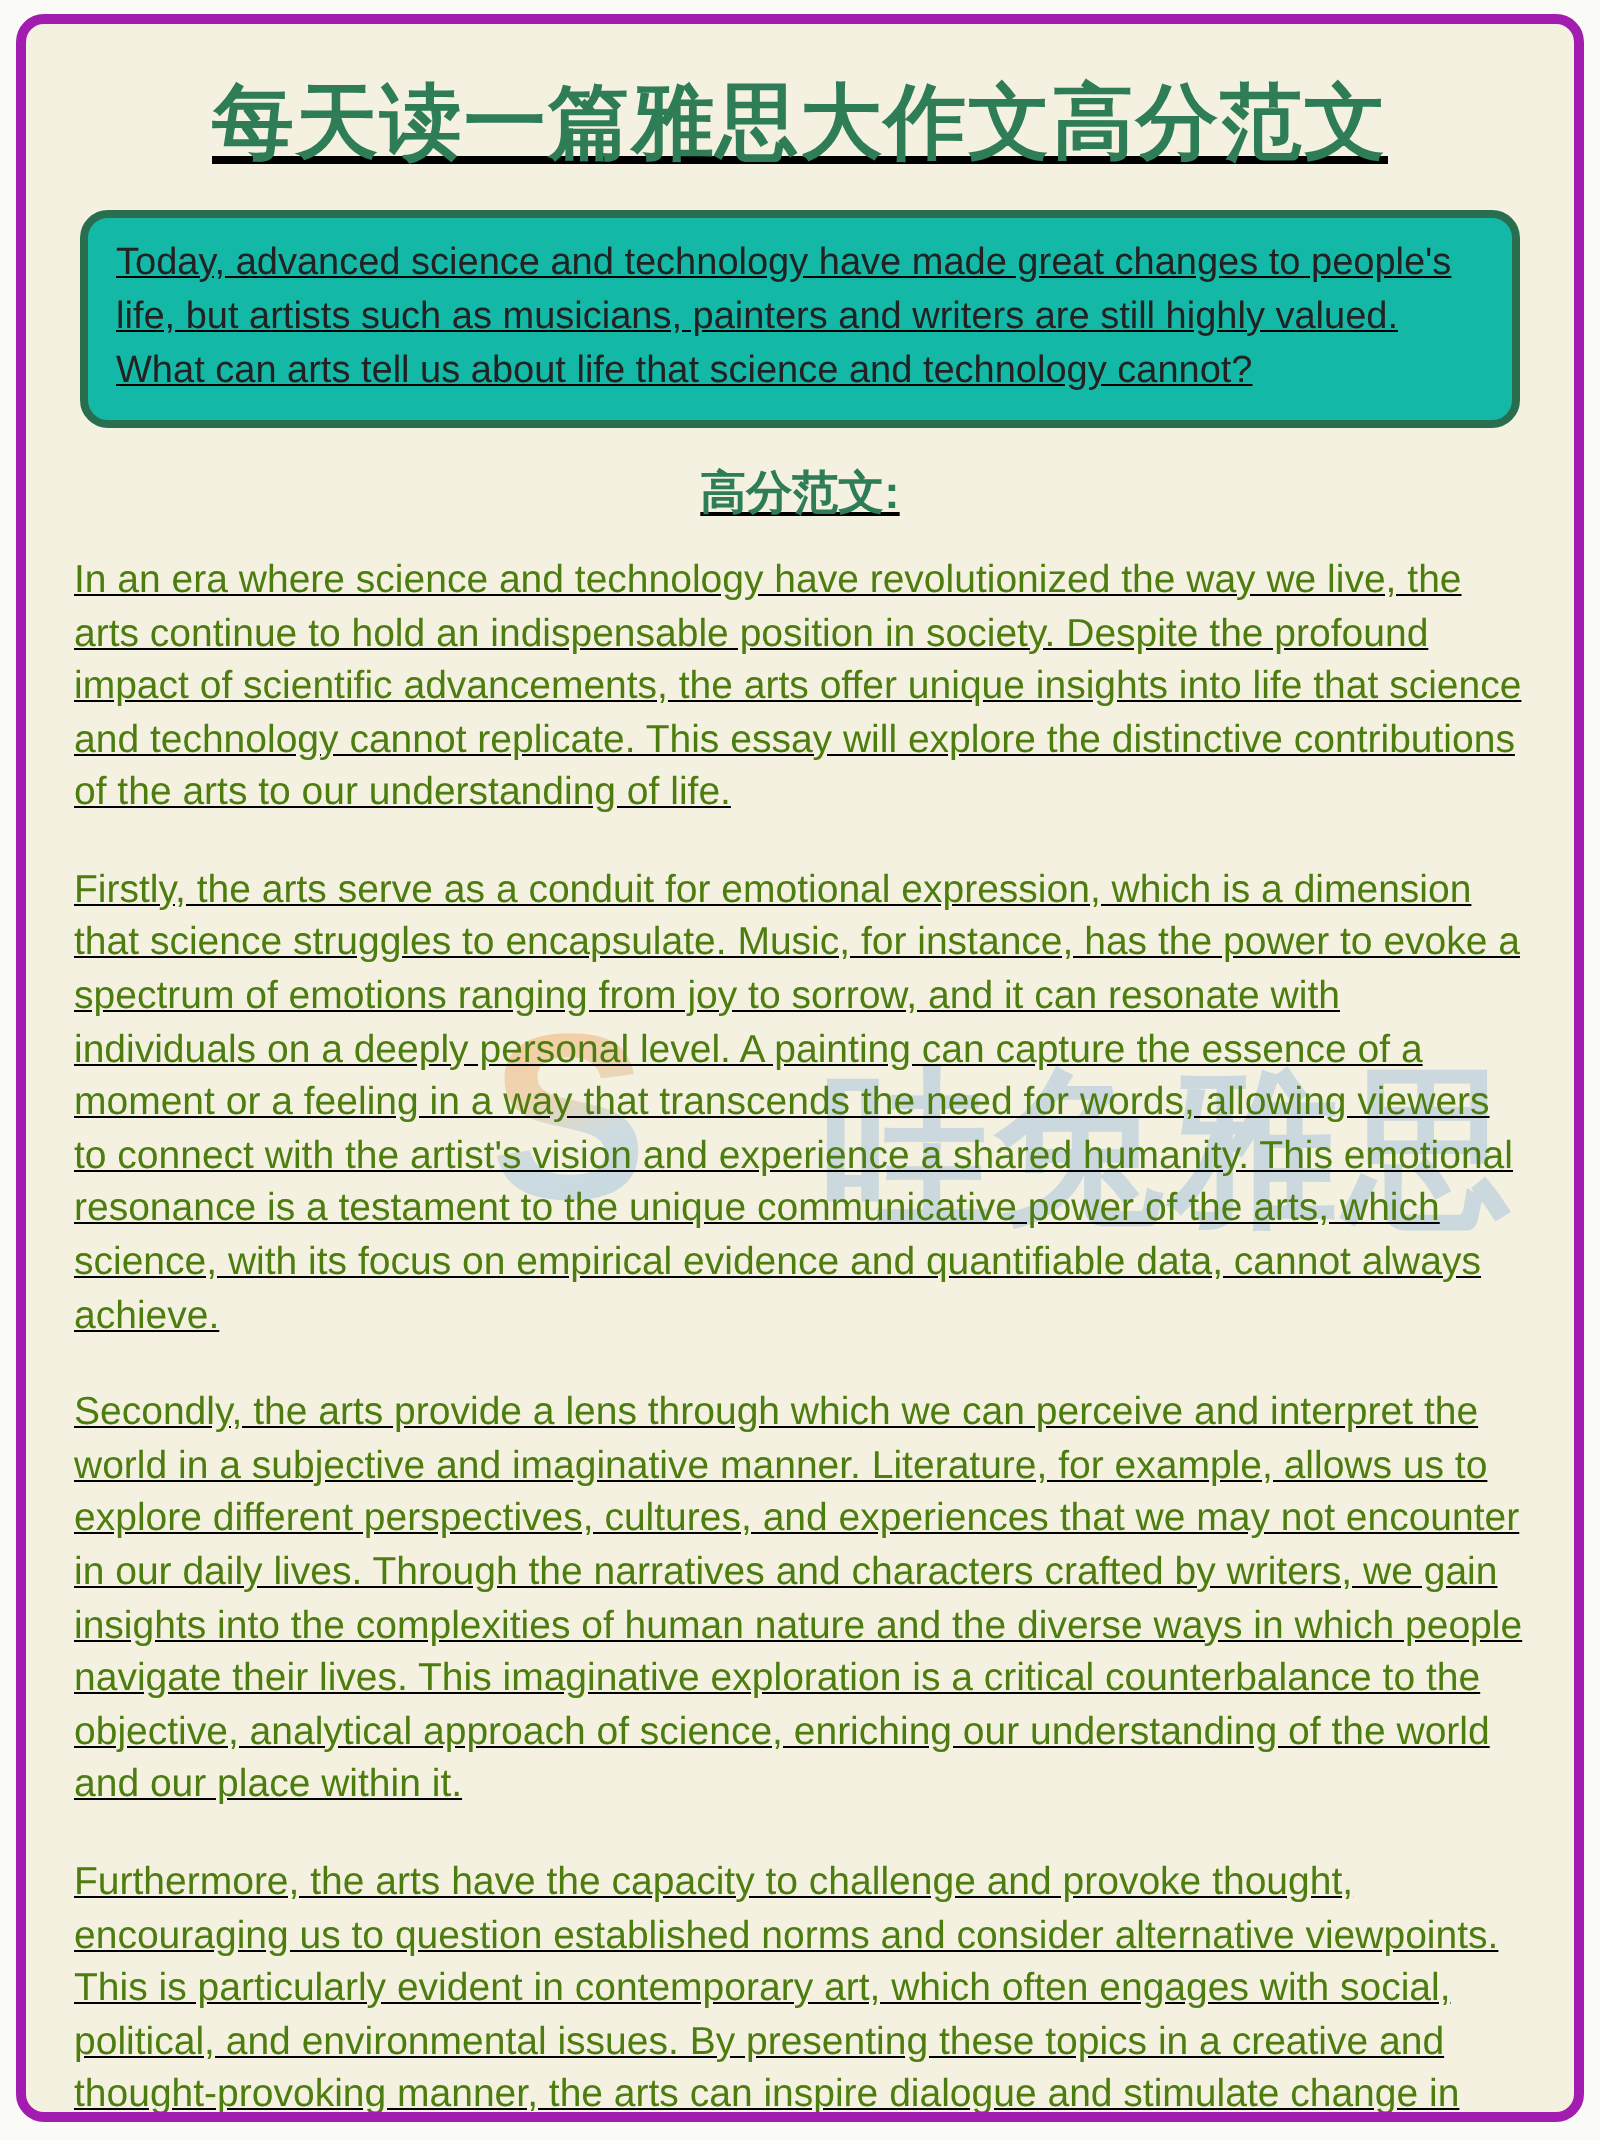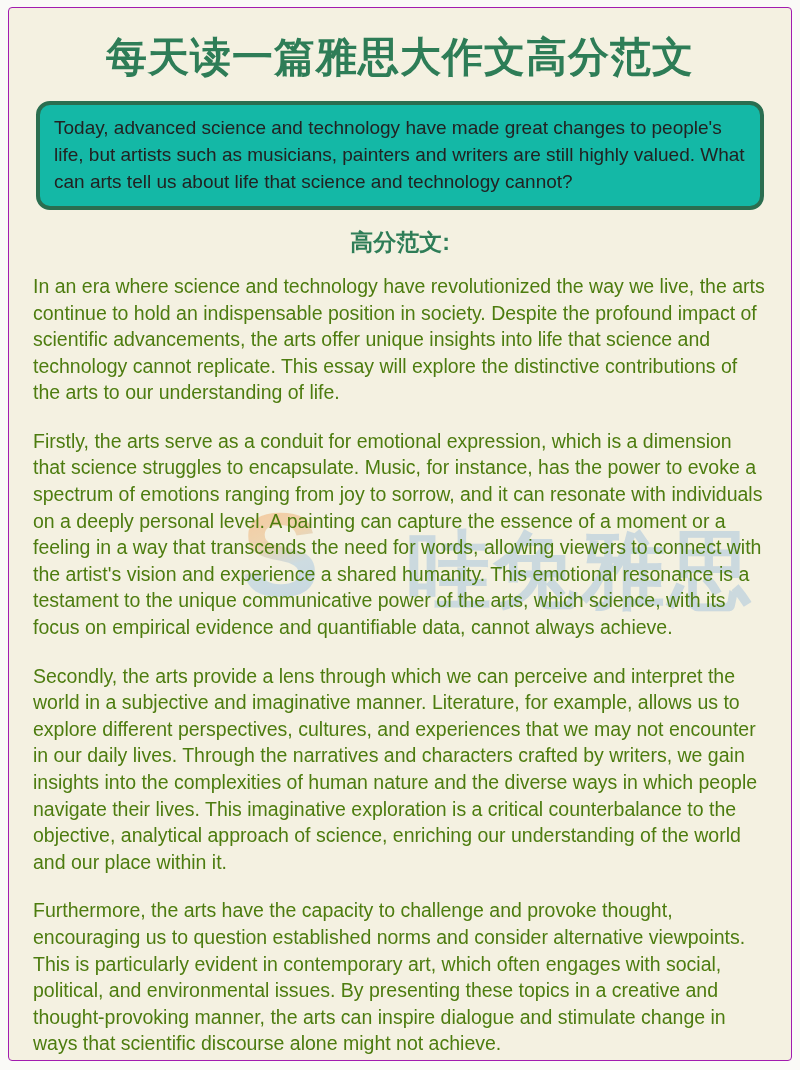--- a/index.html
+++ b/index.html
@@ -7,23 +7,24 @@
     width:800px;height:1070px;
     background:#fafaf7;
     font-family:"Liberation Sans","DejaVu Sans",sans-serif;
     position:relative;
     overflow:hidden;
   }
   .card{
     position:absolute;
     left:8px;top:7px;right:8px;bottom:9px;
     background:#f4f1e1;
-    border:1px solid #a21caf;
-    border-radius:4px;
+    border:5px solid #a21caf;
+    border-radius:14px;
     overflow:hidden;
+    text-decoration:underline;
   }
   .title{
     margin:27px 10px 0;
     text-align:center;
     font-size:41px;
     line-height:1.12;
     font-weight:800;
     letter-spacing:1px;
     color:#2e7d57;
   }

